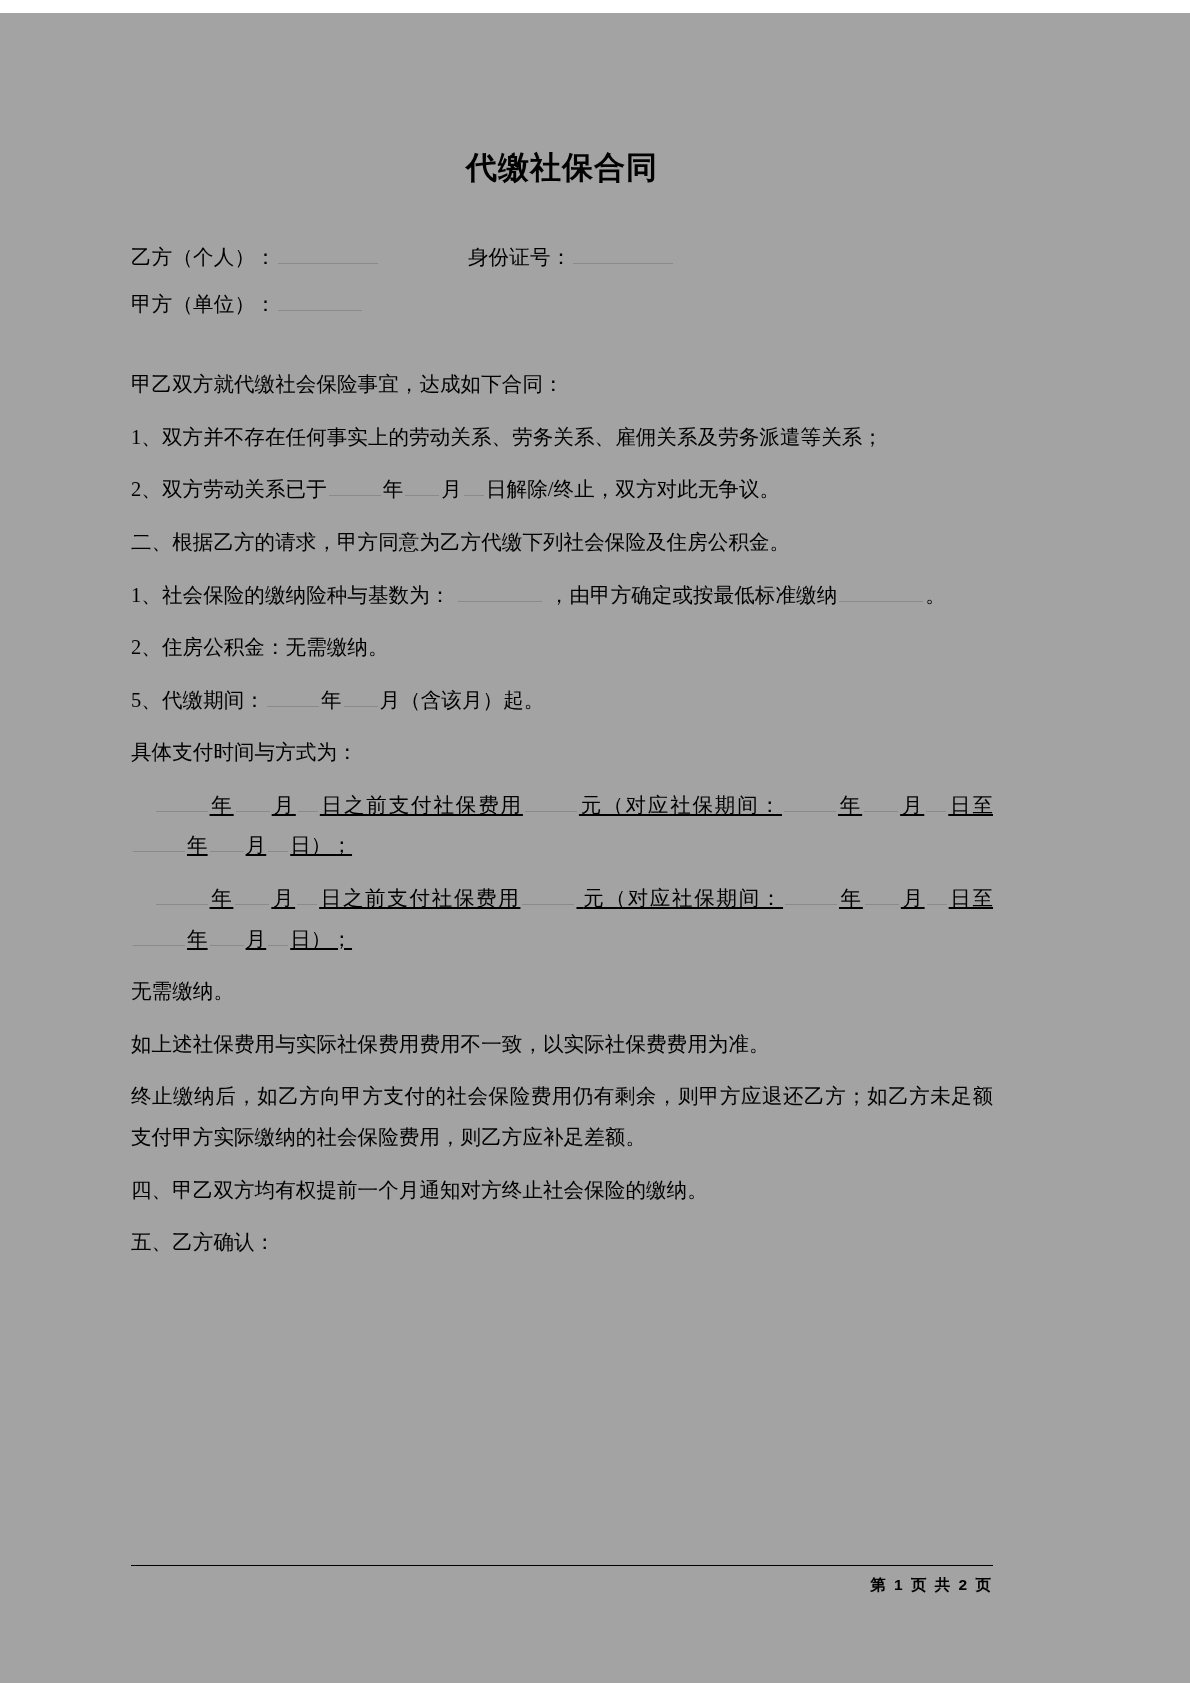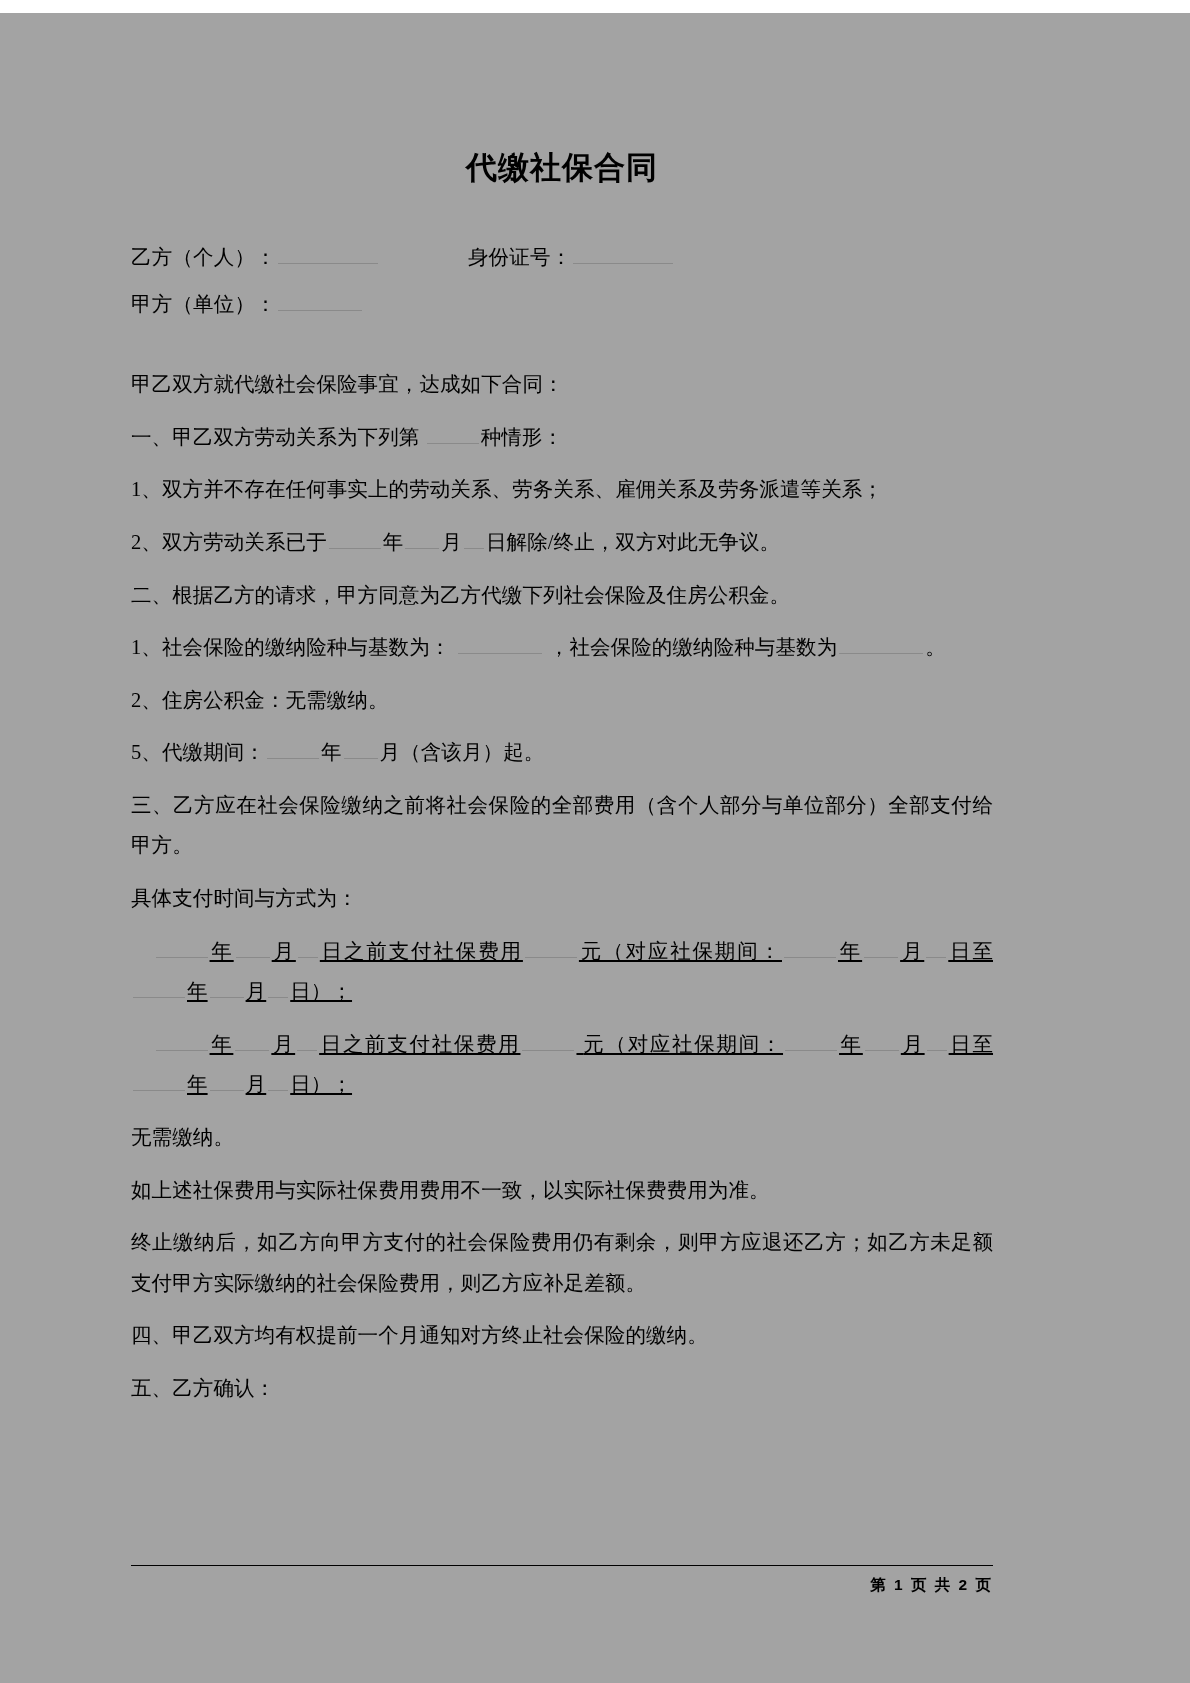--- a/index.html
+++ b/index.html
@@ -123,46 +123,41 @@
       <p class="party-line">
         <span class="label">甲方（单位）：</span><span class="blank b-lg"></span>
       </p>
 
     </div>
 
     <div class="body-block">
 
       <p class="p">甲乙双方就代缴社会保险事宜，达成如下合同：</p>
 
-      <p class="p">
-        <span>一、甲乙双方劳动关系为下列第</span>
-        <span class="blank b-md"></span><span>种情形：</span>
-      </p>
 
       <p class="p">1、双方并不存在任何事实上的劳动关系、劳务关系、雇佣关系及劳务派遣等关系；</p>
 
       <p class="p">
         <span>2、双方劳动关系已于</span><span class="blank b-md"></span><span>年</span><span class="blank b-sm"></span><span>月</span><span class="blank b-xs"></span><span>日解除/终止，双方对此无争议。</span>
       </p>
 
       <p class="p">二、根据乙方的请求，甲方同意为乙方代缴下列社会保险及住房公积金。</p>
 
       <p class="p">
         <span>1、社会保险的缴纳险种与基数为：</span>
         <span class="blank b-lg"></span>
-        <span>，社会保险的缴纳险种与基数为</span><span class="blank b-lg"></span><span>。</span>
+        <span>，由甲方确定或按最低标准缴纳</span><span class="blank b-lg"></span><span>。</span>
       </p>
 
       <p class="p">2、住房公积金：无需缴纳。</p>
 
       <p class="p">
         <span>5、代缴期间：</span><span class="blank b-md"></span><span>年</span><span class="blank b-sm"></span><span>月（含该月）起。</span>
       </p>
 
-      <p class="p">三、乙方应在社会保险缴纳之前将社会保险的全部费用（含个人部分与单位部分）全部支付给甲方。</p>
 
       <p class="p">具体支付时间与方式为：</p>
 
       <p class="p indent">
         <span class="blank b-md"></span><span>年</span><span class="blank b-sm"></span><span>月</span><span class="blank b-xs"></span><span>日之前支付社保费用</span><span class="blank b-md"></span><span>元（对应社保期间：</span><span class="blank b-md"></span><span>年</span><span class="blank b-sm"></span><span>月</span><span class="blank b-xs"></span><span>日至</span><span class="blank b-md"></span><span>年</span><span class="blank b-sm"></span><span>月</span><span class="blank b-xs"></span><span>日）；</span>
       </p>
 
       <p class="p indent">
         <span class="blank b-md"></span><span>年</span><span class="blank b-sm"></span><span>月</span><span class="blank b-xs"></span><span>日之前支付社保费用</span><span class="blank b-md"></span> <span>元（对应社保期间：</span><span class="blank b-md"></span><span>年</span><span class="blank b-sm"></span><span>月</span><span class="blank b-xs"></span><span>日至</span><span class="blank b-md"></span><span>年</span><span class="blank b-sm"></span><span>月</span><span class="blank b-xs"></span><span>日）；</span>
       </p>

